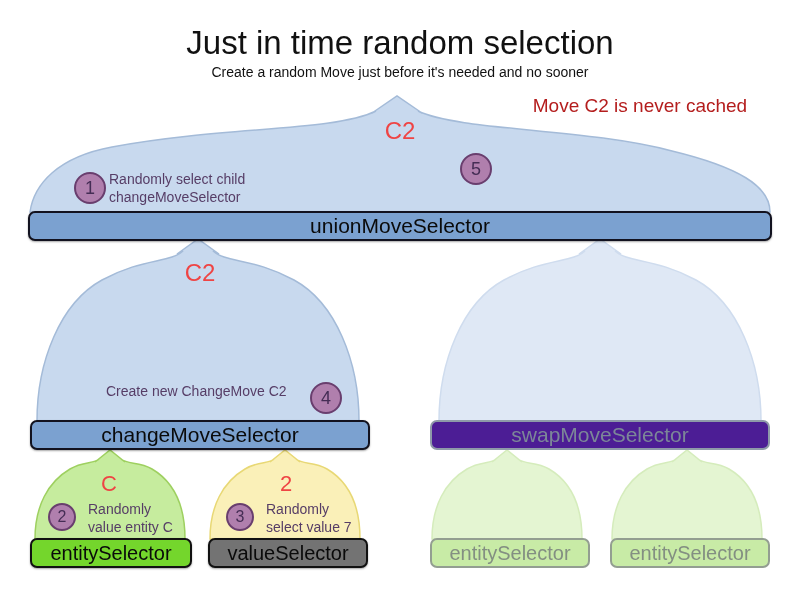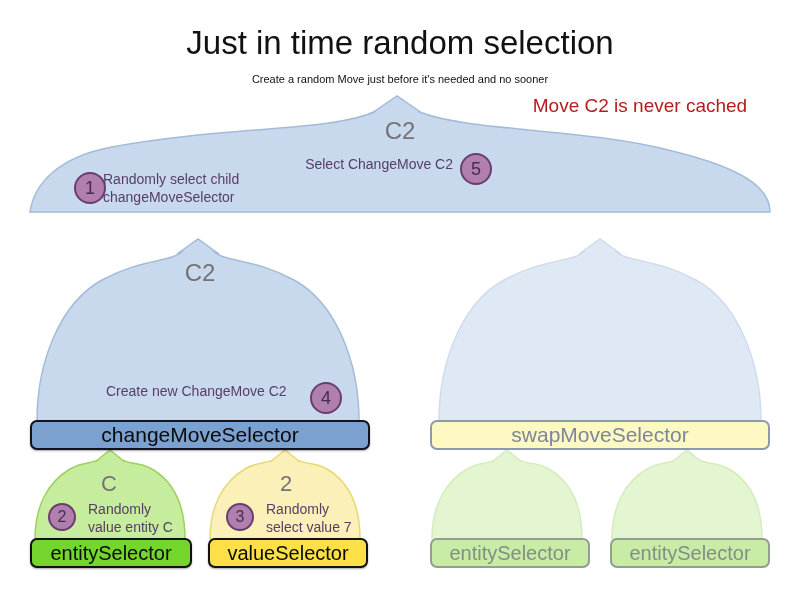--- a/index.html
+++ b/index.html
@@ -1,30 +1,30 @@
 <!DOCTYPE html>
 <html><head>
 <meta charset="utf-8">
 <style>
   html,body{margin:0;padding:0;background:#fff;}
   #stage{position:relative;width:800px;height:600px;background:#ffffff;overflow:hidden;
          font-family:"Liberation Sans", sans-serif;}
   #shapes{position:absolute;left:0;top:0;z-index:0;}
   .abs{position:absolute;}
   .title{left:0;top:24px;width:800px;text-align:center;font-size:33px;color:#111;z-index:3;}
-  .subtitle{left:0;top:73px;width:800px;text-align:center;font-size:11px;color:#111;z-index:3;}
+  .subtitle{left:0;top:64px;width:800px;text-align:center;font-size:14px;color:#111;z-index:3;}
   .note{left:510px;top:95px;width:260px;text-align:center;font-size:19px;color:#b41d1d;z-index:3;}
   .bar{box-sizing:border-box;height:30px;display:flex;align-items:center;justify-content:center;
        border-radius:7px;z-index:2;box-shadow:0 1px 2px rgba(0,0,0,0.35);}
   .bar-blue{background:#7ba1d0;border:2px solid #12121f;color:#0a0a0a;font-size:21px;}
-  .bar-swap{background:#fef9c3;border:2px solid #8e99a9;color:#7c8798;font-size:21px;box-shadow:none;}
+  .bar-swap{background:#4c1d95;border:2px solid #8e99a9;color:#7c8798;font-size:21px;box-shadow:none;}
   .bar-green{background:#74d62c;border:2px solid #111;color:#0a0a0a;font-size:20px;}
-  .bar-yellow{background:#fde047;border:2px solid #111;color:#0a0a0a;font-size:20px;}
+  .bar-yellow{background:#737373;border:2px solid #111;color:#0a0a0a;font-size:20px;}
   .bar-faded-green{background:#c8eba6;border:2px solid #939e91;color:#838f82;font-size:20px;box-shadow:none;}
-  .out-label{z-index:3;color:#737373;text-align:center;}
+  .out-label{z-index:3;color:#ef4444;text-align:center;}
   .circle{box-sizing:border-box;border-radius:50%;background:#b07fad;border:2px solid #693e6e;
           color:#452d55;display:flex;align-items:center;justify-content:center;z-index:3;}
   .c-big{width:32px;height:32px;font-size:18px;}
   .c-small{width:28px;height:28px;font-size:16px;}
   .ptext{z-index:3;color:#563d66;font-size:14px;line-height:18px;}
 </style>
 </head>
 <body>
 
 <div id="stage">
@@ -62,20 +62,23 @@
 
   <div class="abs title">Just in time random selection</div>
   <div class="abs subtitle">Create a random Move just before it's needed and no sooner</div>
   <div class="abs note">Move C2 is never cached</div>
 
   <div class="abs out-label" style="left:370px;top:117px;width:60px;font-size:24px;">C2</div>
   <div class="abs out-label" style="left:170px;top:259px;width:60px;font-size:24px;">C2</div>
   <div class="abs out-label" style="left:84px;top:471px;width:50px;font-size:22px;">C</div>
   <div class="abs out-label" style="left:261px;top:471px;width:50px;font-size:22px;">2</div>
 
+  <div class="abs bar bar-blue" style="left:28px;top:211px;width:744px;">
+    <span>unionMoveSelector</span>
+  </div>
   <div class="abs bar bar-blue" style="left:30px;top:420px;width:340px;">
     <span>changeMoveSelector</span>
   </div>
   <div class="abs bar bar-swap" style="left:430px;top:420px;width:340px;">
     <span>swapMoveSelector</span>
   </div>
   <div class="abs bar bar-green" style="left:30px;top:538px;width:162px;">
     <span>entitySelector</span>
   </div>
   <div class="abs bar bar-yellow" style="left:208px;top:538px;width:160px;">
@@ -97,26 +100,23 @@
   <div class="abs circle c-small" style="left:226px;top:503px;">
     <span>3</span>
   </div>
   <div class="abs circle c-big" style="left:310px;top:382px;">
     <span>4</span>
   </div>
   <div class="abs circle c-big" style="left:460px;top:153px;">
     <span>5</span>
   </div>
 
-  <div class="abs ptext" style="left:103px;top:170px;text-align:left;">
+  <div class="abs ptext" style="left:109px;top:170px;text-align:left;">
     <div>Randomly select child</div>
     <div>changeMoveSelector</div>
-  </div>
-  <div class="abs ptext" style="left:303px;top:155px;width:150px;text-align:right;">
-    <div>Select ChangeMove C2</div>
   </div>
   <div class="abs ptext" style="left:106px;top:382px;width:200px;text-align:left;">
     <div>Create new ChangeMove C2</div>
   </div>
   <div class="abs ptext" style="left:88px;top:500px;text-align:left;">
     <div>Randomly</div>
     <div>value entity C</div>
   </div>
   <div class="abs ptext" style="left:266px;top:500px;text-align:left;">
     <div>Randomly</div>

